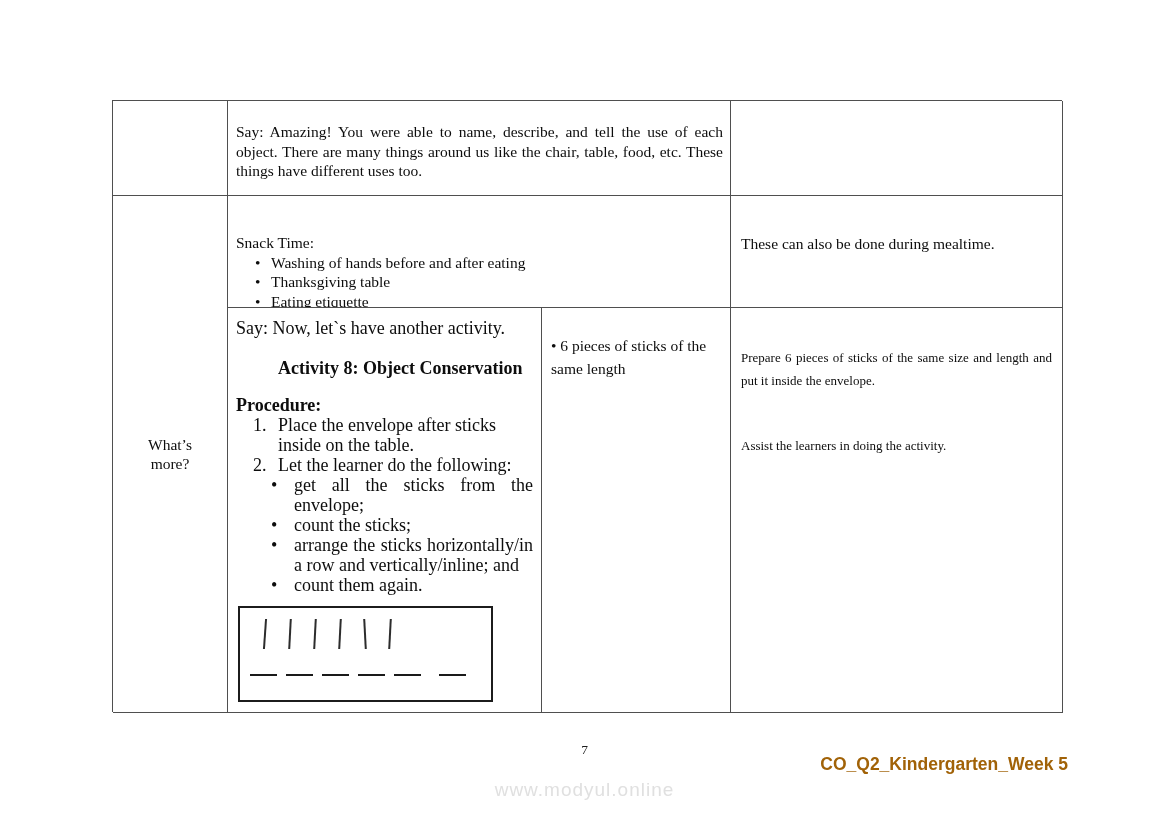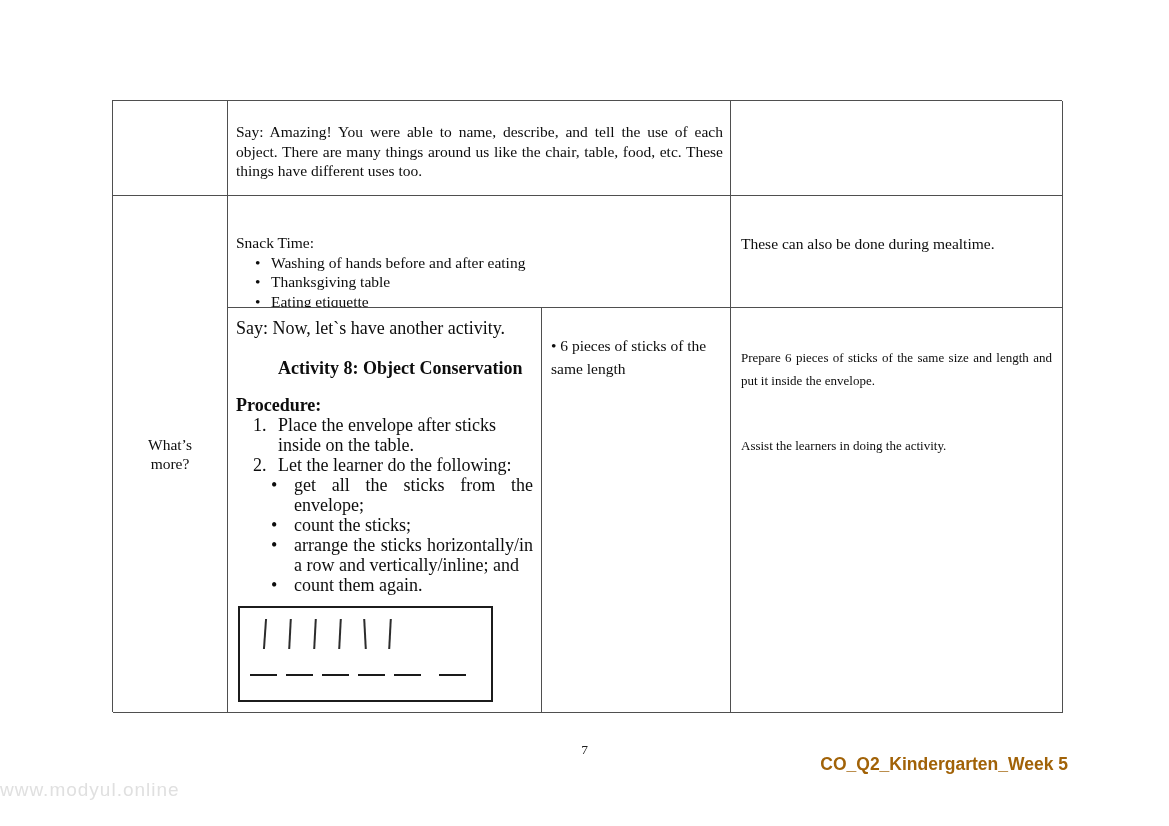--- a/index.html
+++ b/index.html
@@ -78,20 +78,21 @@
     position:absolute; top:742px; left:0; width:1169px;
     text-align:center; font-size:13.5px; color:#1c1c1c;
   }
   .doc-code {
     position:absolute; top:754px; right:101px;
     font-family:"Liberation Sans","DejaVu Sans",sans-serif;
     font-weight:bold; font-size:17.5px; color:#a16207;
   }
   .watermark {
     position:absolute; top:779px; left:0; width:1169px;
+    text-align:center;
     font-family:"Liberation Sans","DejaVu Sans",sans-serif;
     font-size:19px; color:#e0e0e0; letter-spacing:1px;
   }
 </style>
 </head>
 <body>
 
 <div>
 
   <div class="lesson-table">

